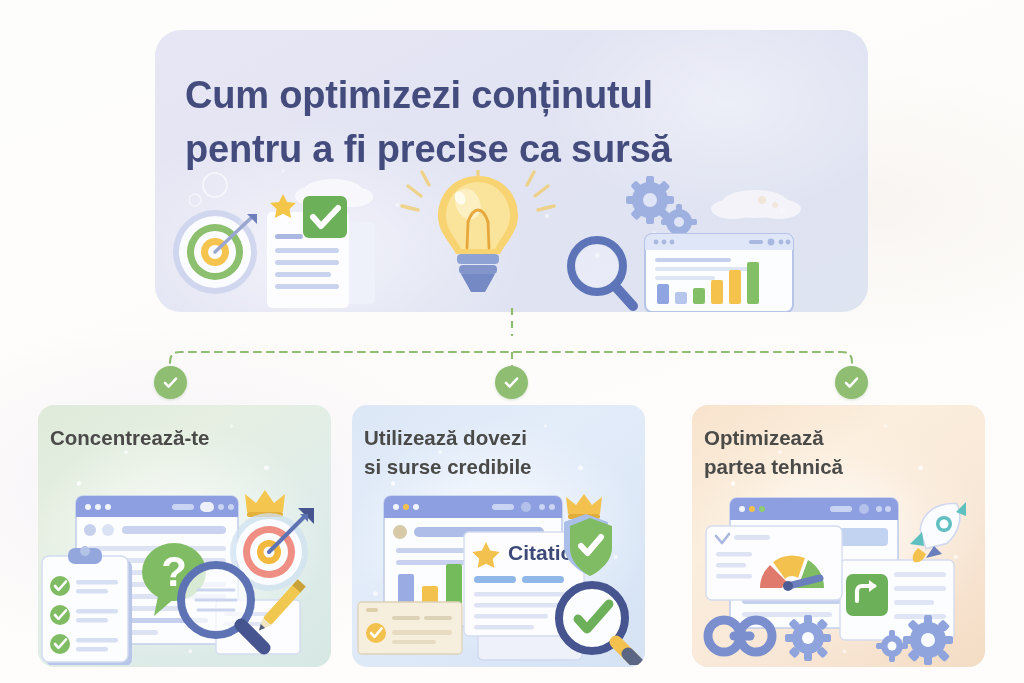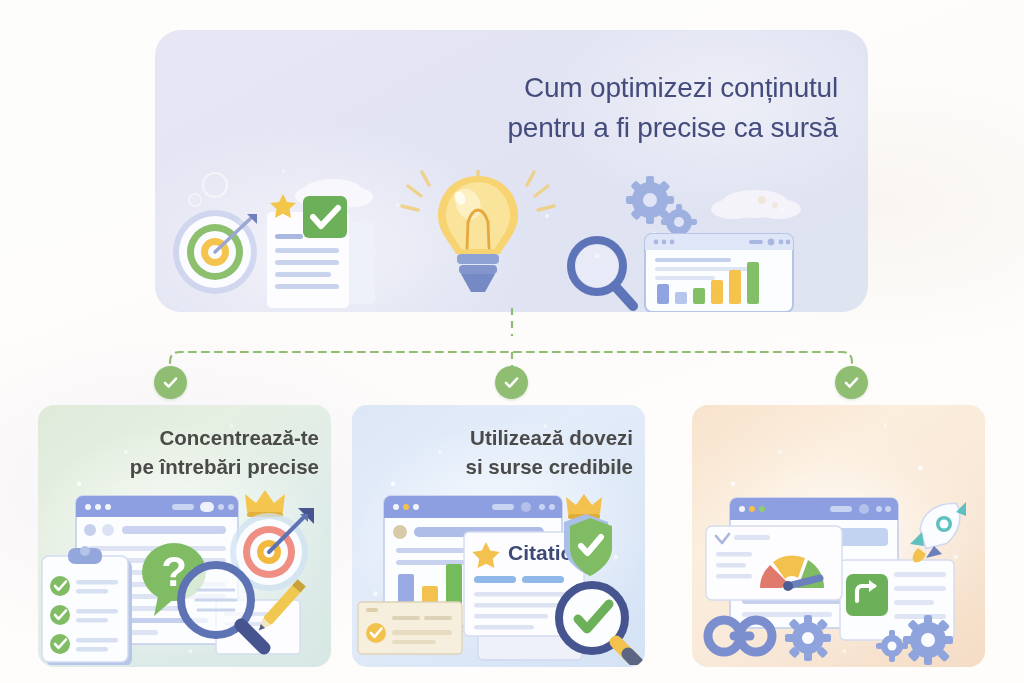--- a/index.html
+++ b/index.html
@@ -41,24 +41,24 @@
       radial-gradient(circle at 88% 64%, rgba(255,255,255,.7) 0 2.4px, transparent 3px),
       radial-gradient(circle at 34% 62%, rgba(255,255,255,.5) 0 1.6px, transparent 2.2px),
       radial-gradient(circle at 55% 66%, rgba(255,255,255,.55) 0 1.8px, transparent 2.4px),
       radial-gradient(circle at 70% 72%, rgba(255,255,255,.5) 0 1.5px, transparent 2px),
       radial-gradient(circle at 18% 50%, rgba(255,255,255,.4) 0 1.4px, transparent 2px);
     pointer-events: none;
   }
   .hero-title {
     position: absolute;
     left: 0; right: 0; top: 38px;
-    text-align: right;
+    text-align: left;
     color: #444c7d;
-    font-size: 28px;
-    font-weight: 400;
+    font-size: 38px;
+    font-weight: 700;
     line-height: 1.43;
     letter-spacing: -0.2px;
     padding: 0 30px;
   }
   .hero-art {
     position: absolute;
     left: 0; right: 0; bottom: 0;
     height: 142px;
   }
 
@@ -114,21 +114,21 @@
       radial-gradient(circle at 78% 24%, rgba(255,255,255,.7) 0 2.2px, transparent 2.8px),
       radial-gradient(circle at 90% 58%, rgba(255,255,255,.6) 0 1.8px, transparent 2.4px),
       radial-gradient(circle at 8% 72%, rgba(255,255,255,.65) 0 2px, transparent 2.6px),
       radial-gradient(circle at 52% 94%, rgba(255,255,255,.55) 0 1.7px, transparent 2.3px),
       radial-gradient(circle at 66% 8%, rgba(255,255,255,.5) 0 1.4px, transparent 2px);
     pointer-events: none;
   }
   .card-title {
     position: absolute;
     left: 0; right: 0; top: 18px;
-    text-align: right;
+    text-align: left;
     color: #4a4a48;
     font-size: 20.5px;
     font-weight: 700;
     line-height: 1.42;
     padding: 0 12px;
   }
   .card-art {
     position: absolute;
     left: 0; right: 0; bottom: 2px;
     height: 175px;
@@ -288,21 +288,20 @@
 <div class="badge" id="badge-3">
   <svg viewBox="0 0 24 24">
     <path d="M5 12.5 l4.6 4.6 L19 7" fill="none" stroke="#ffffff" stroke-width="3.2" stroke-linecap="round" stroke-linejoin="round"></path>
   </svg>
 </div>
 
 <div class="card" id="card-1">
   <div class="card-speckles"></div>
   <div class="card-title">
     <div>Concentrează-te</div>
-    <div>pe întrebări precise</div>
   </div>
 
   <svg class="card-art" viewBox="0 0 293 175">
 
     <g transform="translate(38,6)">
       <rect x="0" y="0" width="162" height="148" rx="7" fill="#fcfdff" stroke="#c2cdea" stroke-width="1.6"></rect>
       <path d="M0 7 a7 7 0 0 1 7 -7 h148 a7 7 0 0 1 7 7 v14 H0 Z" fill="#8d9fe0"></path>
       <circle cx="12" cy="11" r="3" fill="#f2f4fc"></circle>
       <circle cx="22" cy="11" r="3" fill="#f2f4fc"></circle>
       <circle cx="32" cy="11" r="3" fill="#f2f4fc"></circle>
@@ -468,20 +467,24 @@
       <circle cx="36" cy="36" r="33" fill="none" stroke="#46548f" stroke-width="8"></circle>
       <path d="M22 37 l9 10 L53 22" fill="none" stroke="#6cb159" stroke-width="9" stroke-linecap="round" stroke-linejoin="round"></path>
       <line x1="60" y1="60" x2="78" y2="78" stroke="#f3c24e" stroke-width="13" stroke-linecap="round"></line>
       <line x1="72" y1="72" x2="82" y2="82" stroke="#5b6684" stroke-width="13" stroke-linecap="round"></line>
     </g>
   </svg>
 </div>
 
 <div class="card" id="card-3">
   <div class="card-speckles"></div>
+  <div class="card-title">
+    <div>Optimizează</div>
+    <div>partea tehnică</div>
+  </div>
 
   <svg class="card-art" viewBox="0 0 293 175">
 
     <g transform="translate(38,8)">
       <rect x="0" y="0" width="168" height="130" rx="7" fill="#fcfdff" stroke="#c2cdea" stroke-width="1.6"></rect>
       <path d="M0 7 a7 7 0 0 1 7 -7 h154 a7 7 0 0 1 7 7 v15 H0 Z" fill="#8d9fe0"></path>
       <circle cx="12" cy="11" r="3" fill="#f2f4fc"></circle>
       <circle cx="22" cy="11" r="3" fill="#f3c24e"></circle>
       <circle cx="32" cy="11" r="3" fill="#8ecb72"></circle>
       <rect x="100" y="8" width="22" height="6" rx="3" fill="#c9d3f2"></rect>

